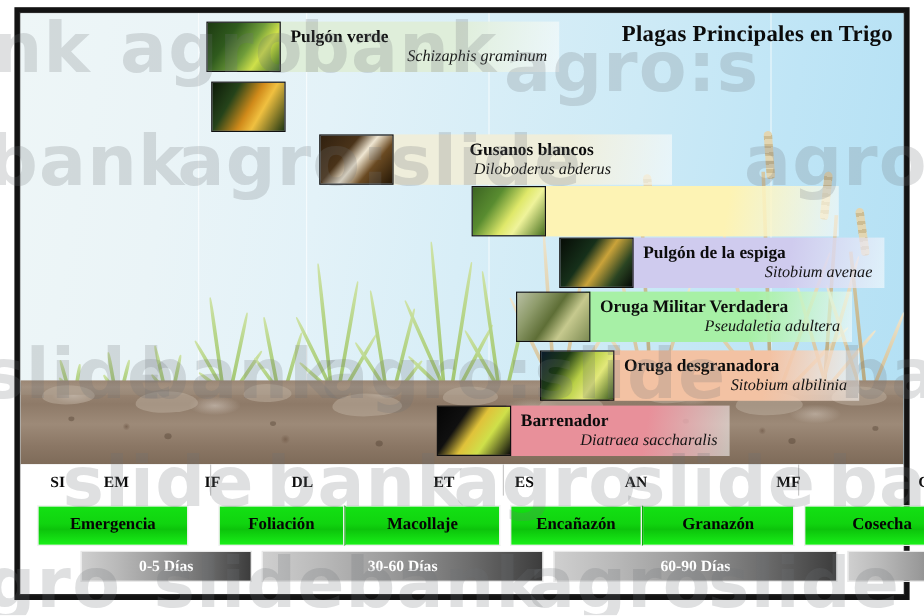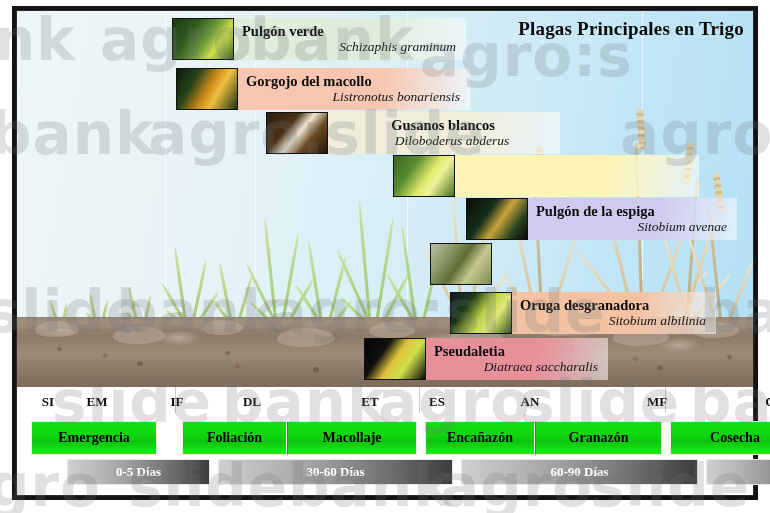--- a/index.html
+++ b/index.html
@@ -371,24 +371,20 @@
   <div id="pest-cards">
       <div class="pest" style="left: 172px; top: 18px;">
         <div class="pest-thumb" style="background: linear-gradient(125deg, rgb(29, 58, 18) 0%, rgb(47, 90, 29) 30%, rgb(111, 156, 58) 55%, rgb(207, 224, 74) 72%, rgb(59, 106, 36) 100%);"></div>
         <div class="pest-box" style="width: 236px; background: linear-gradient(100deg, rgb(223, 238, 218) 0%, rgb(223, 238, 218) 62%, rgba(255, 255, 255, 0.55) 100%);">
           <div class="pest-common">Pulgón verde</div>
           <div class="pest-sci">Schizaphis graminum</div>
         </div>
       </div>
       <div class="pest" style="left: 176px; top: 68px;">
         <div class="pest-thumb" style="background: linear-gradient(120deg, rgb(13, 26, 8) 0%, rgb(37, 67, 26) 28%, rgb(208, 138, 26) 52%, rgb(240, 192, 64) 66%, rgb(29, 53, 18) 100%);"></div>
-        <div class="pest-box" style="width: 236px; background: linear-gradient(100deg, rgb(246, 198, 176) 0%, rgb(246, 198, 176) 62%, rgba(255, 255, 255, 0.55) 100%);">
-          <div class="pest-common">Gorgojo del macollo</div>
-          <div class="pest-sci">Listronotus bonariensis</div>
-        </div>
       </div>
       <div class="pest" style="left: 266px; top: 112px;">
         <div class="pest-thumb" style="background: linear-gradient(130deg, rgb(48, 32, 15) 0%, rgb(74, 51, 25) 35%, rgb(239, 230, 210) 52%, rgb(106, 74, 34) 70%, rgb(36, 23, 6) 100%);"></div>
         <div class="pest-box" style="width: 236px; background: linear-gradient(100deg, rgb(239, 238, 219) 0%, rgb(239, 238, 219) 62%, rgba(255, 255, 255, 0.55) 100%); align-items: center;">
           <div class="pest-common">Gusanos blancos</div>
           <div class="pest-sci">Diloboderus abderus</div>
         </div>
       </div>
       <div class="pest" style="left: 393px; top: 155px;">
         <div class="pest-thumb" style="background: linear-gradient(125deg, rgb(60, 100, 34) 0%, rgb(89, 140, 48) 30%, rgb(223, 232, 106) 55%, rgb(239, 243, 154) 68%, rgb(71, 112, 31) 100%);"></div>
@@ -397,32 +393,36 @@
       </div>
       <div class="pest" style="left: 466px; top: 198px;">
         <div class="pest-thumb" style="background: linear-gradient(125deg, rgb(7, 12, 6) 0%, rgb(22, 48, 26) 35%, rgb(202, 163, 58) 55%, rgb(42, 68, 34) 78%, rgb(5, 8, 6) 100%);"></div>
         <div class="pest-box" style="width: 213px; background: linear-gradient(100deg, rgb(207, 203, 238) 0%, rgb(207, 203, 238) 62%, rgba(255, 255, 255, 0.55) 100%);">
           <div class="pest-common">Pulgón de la espiga</div>
           <div class="pest-sci">Sitobium avenae</div>
         </div>
       </div>
       <div class="pest" style="left: 430px; top: 243px;">
         <div class="pest-thumb" style="background: linear-gradient(125deg, rgb(185, 192, 164) 0%, rgb(143, 156, 108) 25%, rgb(94, 110, 54) 48%, rgb(198, 201, 142) 68%, rgb(124, 138, 82) 100%);"></div>
+        <div class="pest-box" style="width: 222px; background: linear-gradient(100deg, rgb(167, 240, 166) 0%, rgb(167, 240, 166) 62%, rgba(255, 255, 255, 0.55) 100%);">
+          <div class="pest-common">Oruga Militar Verdadera</div>
+          <div class="pest-sci">Pseudaletia adultera</div>
+        </div>
       </div>
       <div class="pest" style="left: 450px; top: 292px;">
         <div class="pest-thumb" style="background: linear-gradient(125deg, rgb(11, 26, 44) 0%, rgb(29, 58, 20) 28%, rgb(184, 207, 70) 52%, rgb(226, 232, 122) 70%, rgb(56, 89, 28) 100%);"></div>
         <div class="pest-box" style="width: 208px; background: linear-gradient(100deg, rgb(243, 194, 163) 0%, rgb(243, 194, 163) 62%, rgba(255, 255, 255, 0.55) 100%);">
           <div class="pest-common">Oruga desgranadora</div>
           <div class="pest-sci">Sitobium albilinia</div>
         </div>
       </div>
       <div class="pest" style="left: 364px; top: 338px;">
         <div class="pest-thumb" style="background: linear-gradient(125deg, rgb(5, 5, 5) 0%, rgb(16, 16, 16) 30%, rgb(224, 194, 58) 50%, rgb(207, 224, 74) 68%, rgb(10, 10, 10) 100%);"></div>
         <div class="pest-box" style="width: 186px; background: linear-gradient(100deg, rgb(232, 144, 154) 0%, rgb(232, 144, 154) 62%, rgba(255, 255, 255, 0.55) 100%);">
-          <div class="pest-common">Pseudaletia</div>
+          <div class="pest-common">Barrenador</div>
           <div class="pest-sci">Diatraea saccharalis</div>
         </div>
       </div>
     </div>
 
   <div class="title">Plagas Principales en Trigo</div>
 
   <div class="timeline">
     <div class="tl-sep" style="left:158px"></div>
     <div class="tl-sep" style="left:402px"></div>

